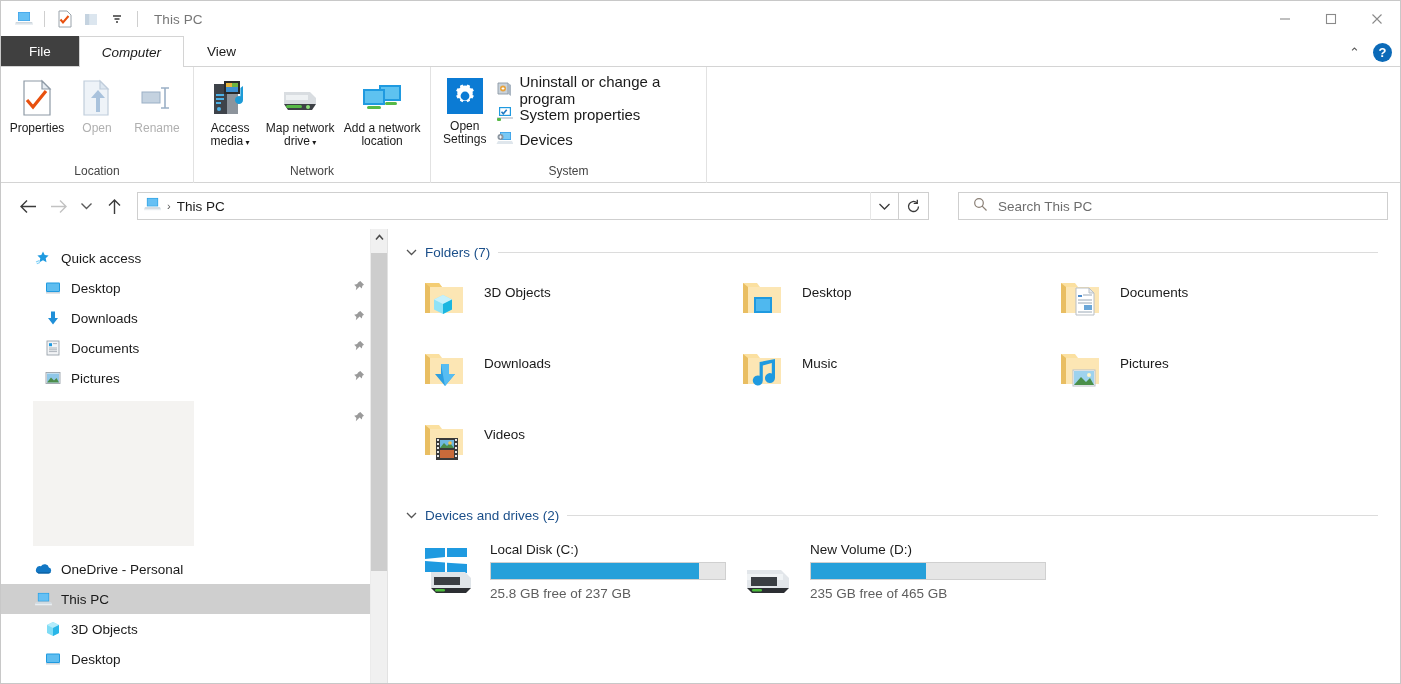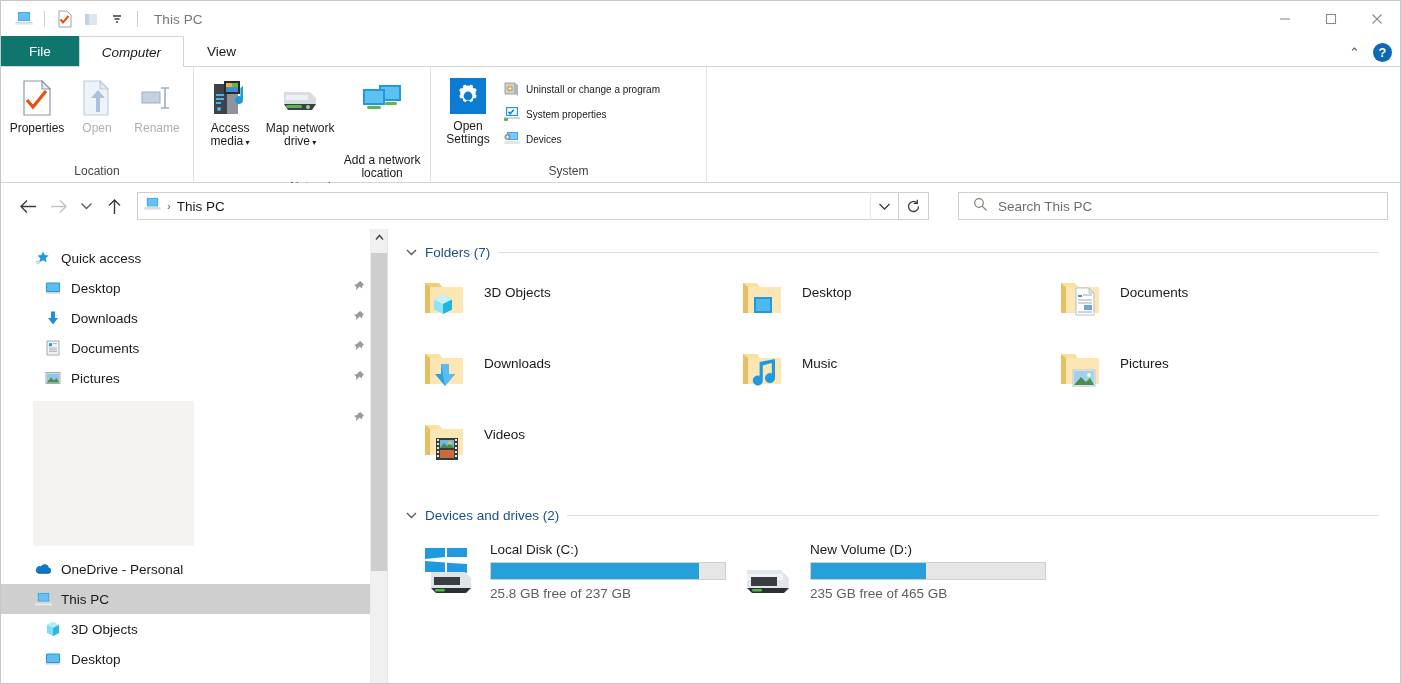--- a/index.html
+++ b/index.html
@@ -58,21 +58,21 @@
   .tab {
     height: 30px;
     padding: 0 22px;
     display: flex; align-items: center;
     font-size: 13.5px; color: #1a1a1a;
     background: transparent;
     border: 1px solid transparent;
     border-bottom: none;
   }
   .tab.file {
-    background: #0f766e;
+    background: #404040;
     color: #ffffff;
     padding: 0 28px;
     border: none;
   }
   .tab.active {
     background: #ffffff;
     border-color: #d4d4d4;
     position: relative;
     z-index: 2;
     margin-bottom: -1px;
@@ -124,21 +124,21 @@
     padding-top: 5px;
     font-size: 12px; color: #1a1a1a;
     text-align: center; line-height: 13px;
   }
   .bigbtn.dim { color: #b0b0b0; }
   .bigbtn .bi { height: 44px; display: flex; align-items: center; justify-content: center; }
   .bigbtn .blab { margin-top: 2px; }
   .smallrow {
     display: flex; align-items: center; gap: 6px;
     height: 25px; padding: 0 4px;
-    font-size: 10px; color: #1a1a1a;
+    font-size: 15px; color: #1a1a1a;
   }
   .smallcol { display: flex; flex-direction: column; padding-top: 6px; }
   .caret { font-size: 8px; line-height: 8px; }
 
   
   .addrbar {
     position: relative;
     height: 46px;
     background: #ffffff;
     display: flex; align-items: center;
@@ -429,21 +429,21 @@
               <path d="M8 13h22v5H8z" fill="#eef1f3"></path>
               <rect x="8" y="23" width="16" height="3" rx="1.5" fill="#57b947"></rect>
               <circle cx="30" cy="25" r="2" fill="#8de07a"></circle>
             </svg>
           </div>
           <div class="blab">
             <span>Map network</span><br>
             <span>drive</span><span class="caret"> ▾</span>
           </div>
         </div>
-        <div class="bigbtn" style="width:92px;gap:32px;">
+        <div class="bigbtn" style="width:92px;">
           <div class="bi">
             <svg width="46" height="34" viewBox="0 0 46 34">
               <rect x="20" y="4" width="22" height="16" fill="#1f9ae0"></rect>
               <rect x="22" y="6" width="18" height="12" fill="#5ec2f0"></rect>
               <rect x="4" y="8" width="22" height="16" fill="#1f9ae0"></rect>
               <rect x="6" y="10" width="18" height="12" fill="#5ec2f0"></rect>
               <rect x="8" y="25" width="14" height="3" rx="1.5" fill="#57b947"></rect>
               <rect x="26" y="21" width="12" height="3" rx="1.5" fill="#57b947"></rect>
             </svg>
           </div>

